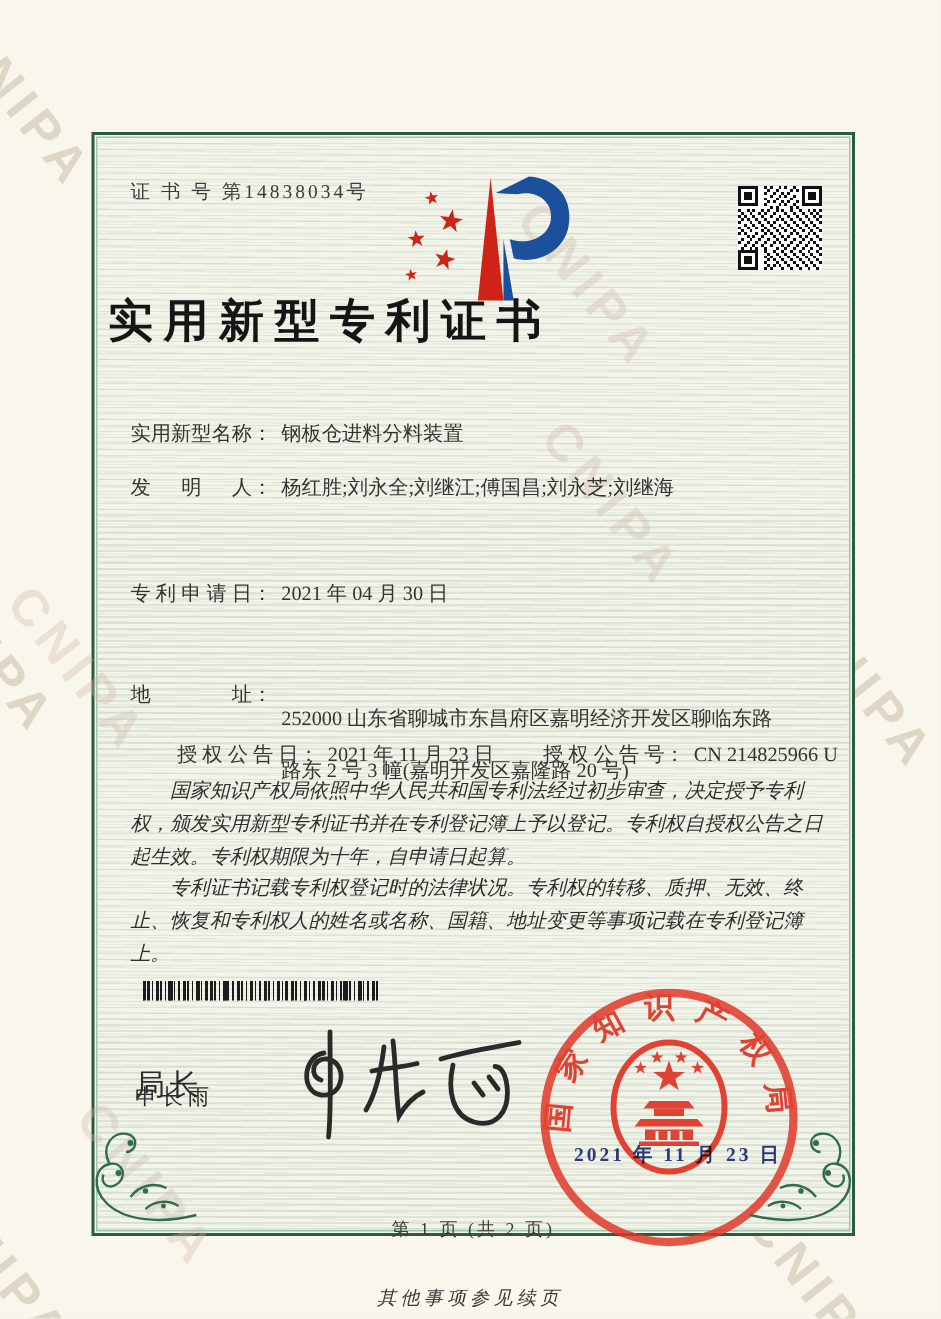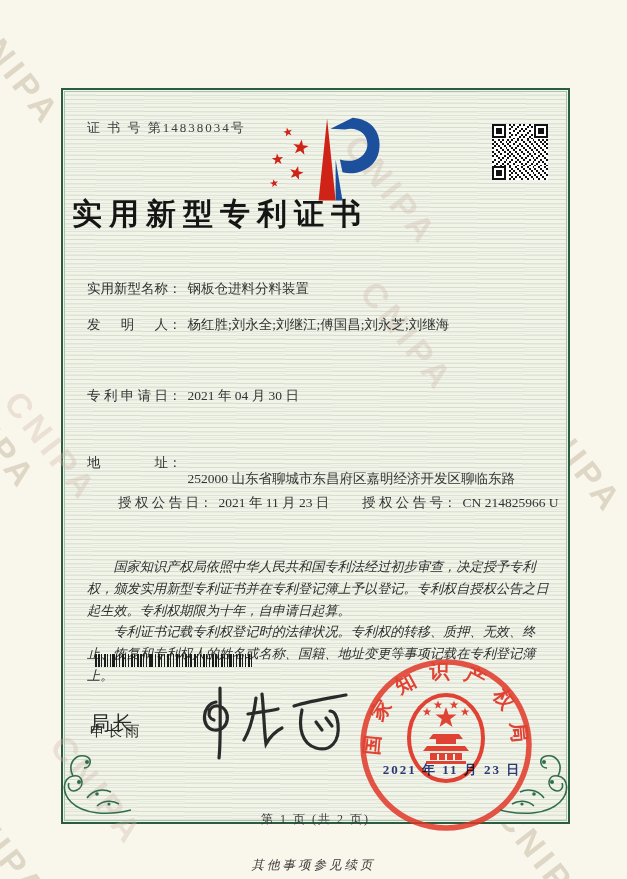--- a/index.html
+++ b/index.html
@@ -48,21 +48,20 @@
     vertical-align:top;
   }
   .fcolon{vertical-align:top;}
   .fvalue{display:inline-block;vertical-align:top;margin-left:6px;}
   .fvalue .vline{white-space:nowrap;line-height:19px;margin-top:16px;}
   .pair2{position:absolute;left:244px;top:0;}
   .paras{
     position:absolute;left:22px;top:424px;width:462px;
     font-size:13.2px;line-height:21.8px;color:#2e2e2e;
     font-style:italic;
-    margin-top:40px;
   }
   .paras p{margin:0;text-indent:2em;}
   .barcode{
     position:absolute;left:30px;top:562px;width:158px;height:13px;
     background:
       repeating-linear-gradient(90deg,#1b1b1b 0 1px,transparent 1px 3px),
       repeating-linear-gradient(90deg,#1b1b1b 0 2px,transparent 2px 9px),
       repeating-linear-gradient(90deg,transparent 0 4px,#1b1b1b 4px 5px,transparent 5px 13px);
   }
   .director-title{position:absolute;left:25px;top:618px;font-size:20px;letter-spacing:3px;color:#2b2b2b;}
@@ -148,21 +147,21 @@
         <div class="frow" style="top:187px;">
           <span class="flabel">实用新型名称</span><span class="fcolon">：</span><span class="fvalue">钢板仓进料分料装置</span>
         </div>
         <div class="frow" style="top:223px;">
           <span class="flabel">发明人</span><span class="fcolon">：</span><span class="fvalue">杨红胜;刘永全;刘继江;傅国昌;刘永芝;刘继海</span>
         </div>
         <div class="frow" style="top:294px;">
           <span class="flabel">专利申请日</span><span class="fcolon">：</span><span class="fvalue">2021 年 04 月 30 日</span>
         </div>
         <div class="frow" style="top:361px;">
-          <span class="flabel">地址</span><span class="fcolon">：</span><span class="fvalue"><div class="vline">252000 山东省聊城市东昌府区嘉明经济开发区聊临东路</div></span>
+          <span class="flabel">地址</span><span class="fcolon">：</span><span class="fvalue"><div class="vline">252000 山东省聊城市东昌府区嘉明经济开发区聊临东路</div><div class="vline">路东 2 号 3 幢(嘉明开发区嘉隆路 20 号)</div></span>
         </div>
         <div class="frow" style="top:401px;margin-left:31px;">
           <span class="flabel">授权公告日</span><span class="fcolon">：</span><span class="fvalue">2021 年 11 月 23 日</span>
           <span class="pair2">
             <span class="flabel">授权公告号</span><span class="fcolon">：</span><span class="fvalue">CN 214825966 U</span>
           </span>
         </div>
 
         <div class="paras">
           <p>国家知识产权局依照中华人民共和国专利法经过初步审查，决定授予专利权，颁发实用新型专利证书并在专利登记簿上予以登记。专利权自授权公告之日起生效。专利权期限为十年，自申请日起算。</p>

